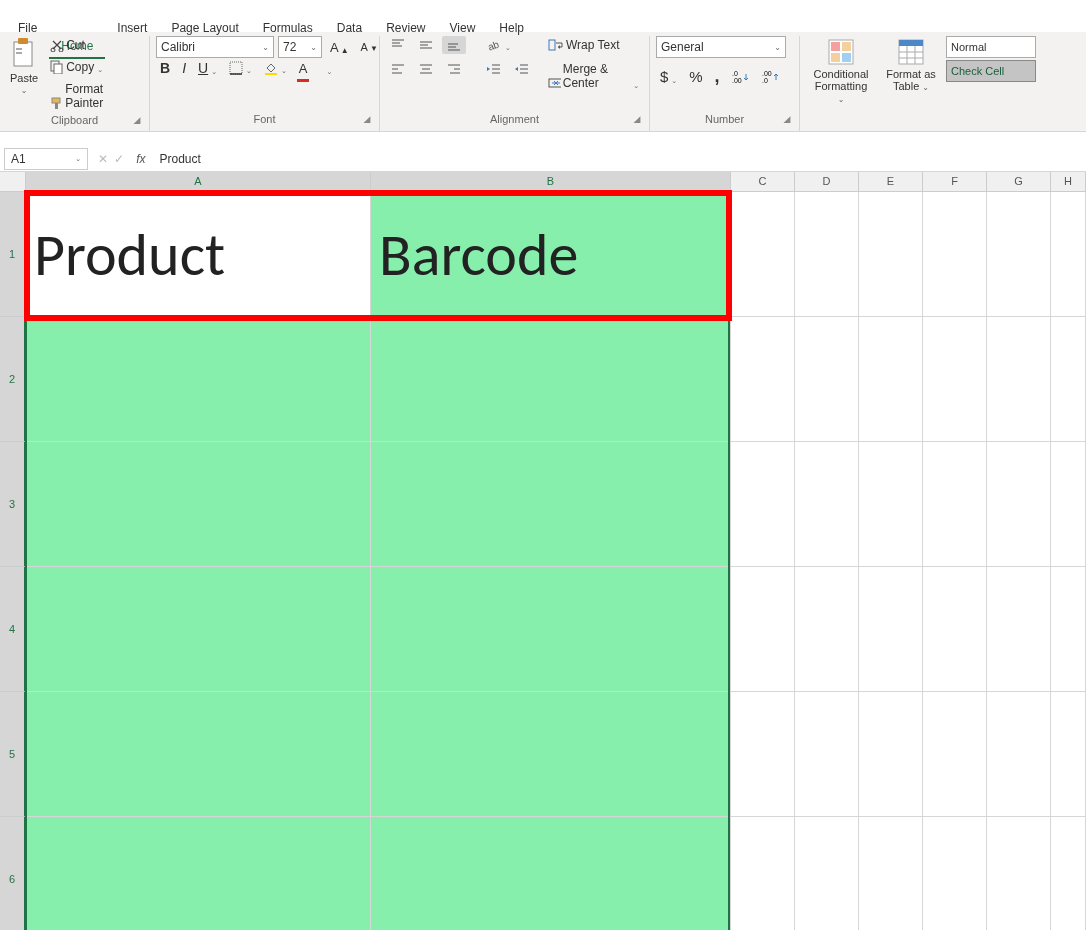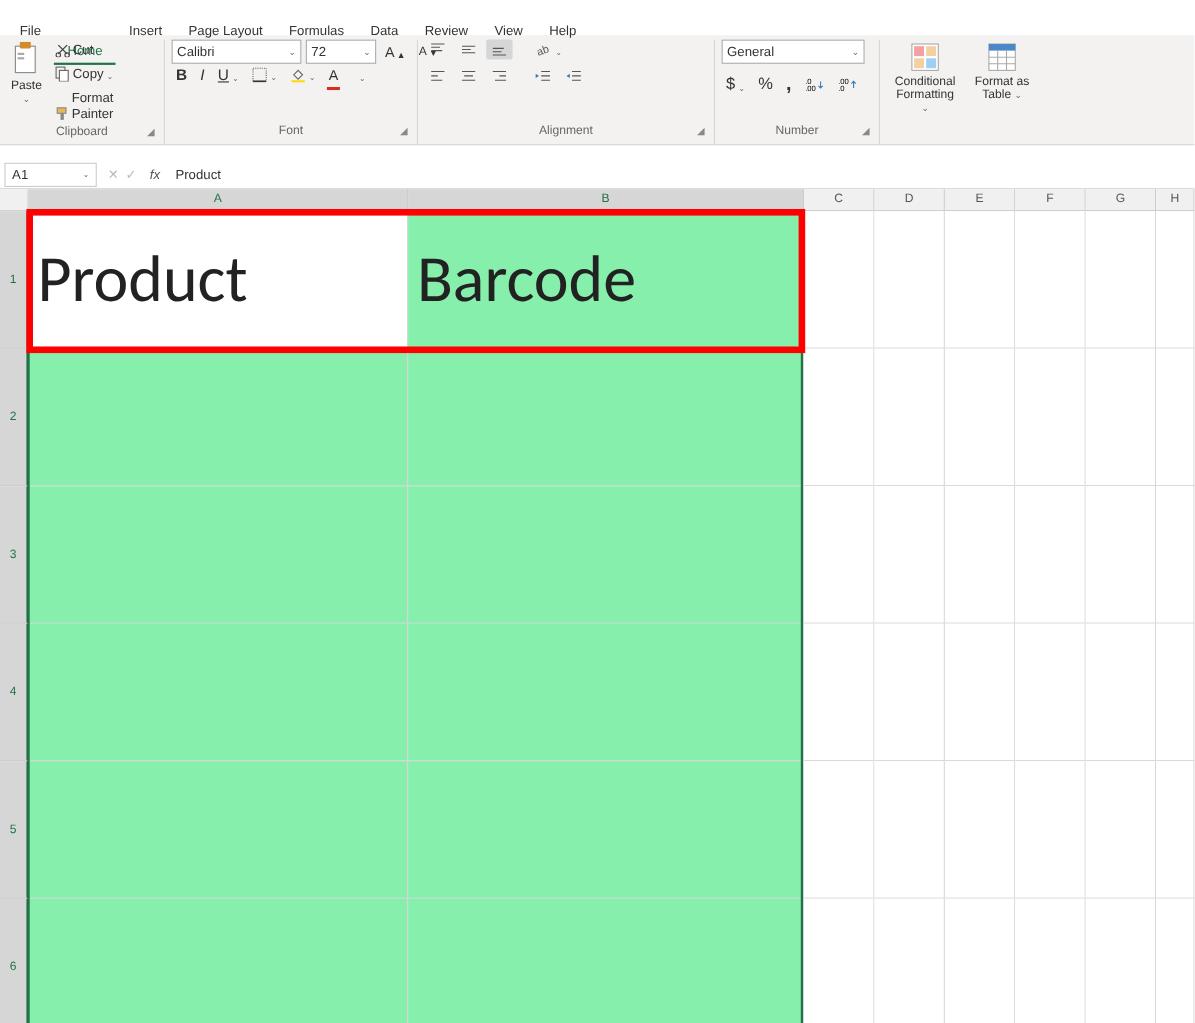--- a/index.html
+++ b/index.html
@@ -118,21 +118,21 @@
     <div class="group-label"><span>Clipboard</span><span class="launcher">◢</span></div>
   </div>
 
   <div class="group" style="width:230px">
     <div class="group-body" style="flex-direction:column;gap:0;width:100%">
       <div class="row">
         <div class="input-box" style="width:118px">
             <span>Calibri</span>
             <span class="caret-sm">⌄</span>
           </div>
-        <div class="input-box" style="width:64px">
+        <div class="input-box" style="width:44px">
             <span>72</span>
             <span class="caret-sm">⌄</span>
           </div>
         <div class="btn" title="Increase font">
             <span style="font-size:13px">A</span>
             <span style="font-size:8px;vertical-align:super">▲</span>
           </div>
         <div class="btn" title="Decrease font">
             <span style="font-size:11px">A</span>
             <span style="font-size:8px;vertical-align:super">▼</span>
@@ -240,20 +240,39 @@
               </svg>
             </div>
           <div class="btn">
               <svg width="16" height="14">
                 <path d="M1 7 L4 5 L4 9 Z" fill="#3a7ab8"></path>
                 <line x1="6" y1="3" x2="14" y2="3" stroke="#555"></line>
                 <line x1="6" y1="7" x2="14" y2="7" stroke="#555"></line>
                 <line x1="6" y1="11" x2="14" y2="11" stroke="#555"></line>
               </svg>
             </div>
+        </div>
+      </div>
+      <div class="col" style="gap:6px">
+        <div class="btn">
+          <svg width="16" height="14">
+              <rect x="1" y="2" width="6" height="10" fill="none" stroke="#3a7ab8"></rect>
+              <path d="M8 5 L14 5 L14 9 L10 9" fill="none" stroke="#555"></path>
+              <path d="M10 9 L12 7 L12 11 Z" fill="#555"></path>
+            </svg>
+          <span>Wrap Text</span>
+        </div>
+        <div class="btn">
+          <svg width="16" height="14">
+              <rect x="1" y="3" width="14" height="8" fill="none" stroke="#555"></rect>
+              <path d="M4 7 L7 7 M6 5 L8 7 L6 9" stroke="#3a7ab8" fill="none"></path>
+              <path d="M12 7 L9 7 M10 5 L8 7 L10 9" stroke="#3a7ab8" fill="none"></path>
+            </svg>
+          <span>Merge &amp; Center</span>
+          <span class="caret-sm">⌄</span>
         </div>
       </div>
     </div>
     <div class="group-label"><span>Alignment</span><span class="launcher">◢</span></div>
   </div>
 
   <div class="group" style="width:150px">
     <div class="group-body" style="flex-direction:column;gap:6px;width:100%">
       <div class="input-box" style="width:130px">
           <span>General</span>
@@ -305,20 +324,24 @@
         <svg width="28" height="28">
             <rect x="2" y="2" width="24" height="24" fill="#fff" stroke="#aaa"></rect>
             <rect x="2" y="2" width="24" height="6" fill="#4a88c7"></rect>
             <line x1="2" y1="14" x2="26" y2="14" stroke="#aaa"></line>
             <line x1="2" y1="20" x2="26" y2="20" stroke="#aaa"></line>
             <line x1="10" y1="8" x2="10" y2="26" stroke="#aaa"></line>
             <line x1="18" y1="8" x2="18" y2="26" stroke="#aaa"></line>
           </svg>
         <span class="lbl" style="width:50px"><span>Format as Table</span> <span class="caret">⌄</span></span>
       </div>
+      <div class="col" style="gap:2px">
+        <div class="style-box">Normal</div>
+        <div class="style-box check">Check Cell</div>
+      </div>
     </div>
     <div class="group-label">&nbsp;</div>
   </div>
 </div>
 
 <div class="formula-bar">
   <div class="name-box">
       <span>A1</span>
       <span class="caret-sm">⌄</span>
     </div>

